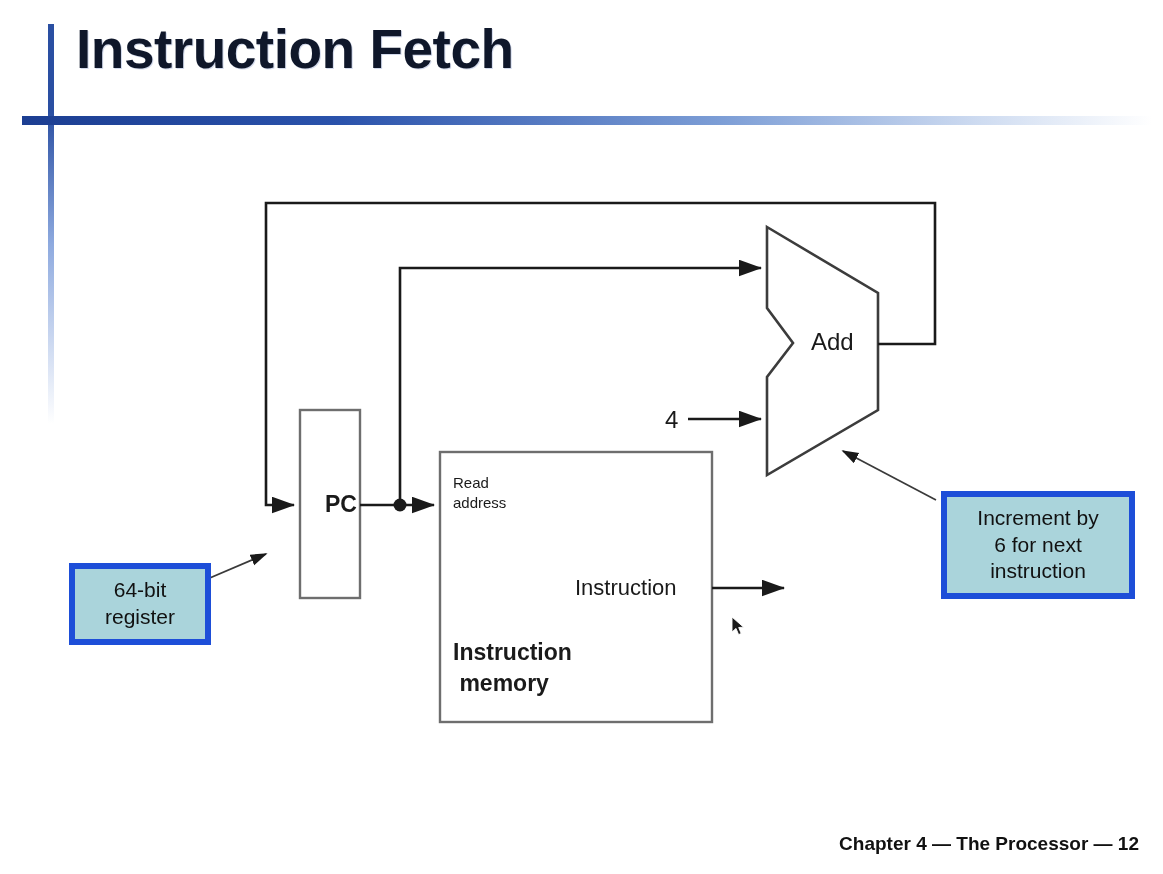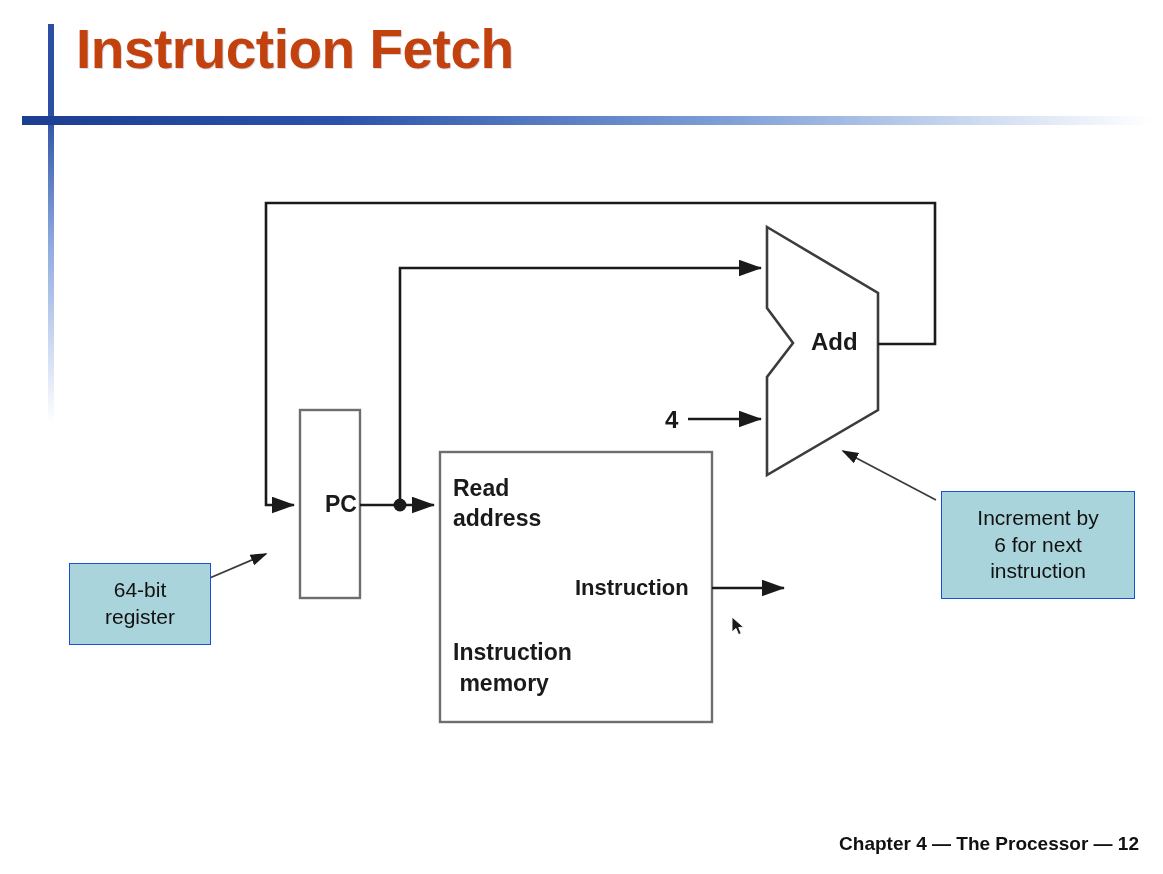--- a/index.html
+++ b/index.html
@@ -16,21 +16,21 @@
     background: #ffffff;
   }
 
   
   #slide-title {
     position: absolute;
     left: 76px;
     top: 17px;
     font-size: 55px;
     font-weight: bold;
-    color: #c2410c;
+    color: #0f172a;
     letter-spacing: -0.5px;
     white-space: nowrap;
     text-shadow: 1px 1px 0 rgba(130,150,200,0.35);
   }
   #title-vrule {
     position: absolute;
     left: 48px;
     top: 24px;
     width: 6px;
     height: 400px;
@@ -51,21 +51,21 @@
     left: 0;
     top: 0;
     width: 1163px;
     height: 874px;
   }
 
   
   .callout {
     position: absolute;
     background: #aad4db;
-    border: 1px solid #1d4ed8;
+    border: 6px solid #1d4ed8;
     box-sizing: border-box;
     display: flex;
     align-items: center;
     justify-content: center;
     text-align: center;
     color: #111111;
     font-size: 21px;
     line-height: 1.28;
     font-family: "Liberation Sans", sans-serif;
   }
@@ -81,32 +81,31 @@
     width: 194px;
     height: 108px;
   }
 
   
   .dlabel {
     position: absolute;
     color: #1a1a1a;
     font-family: "Liberation Sans", sans-serif;
     white-space: pre;
-    font-weight: bold;
   }
   #label-pc {
     left: 325px;
     top: 491px;
     font-size: 23px;
     font-weight: bold;
   }
   #label-read-address {
     left: 453px;
     top: 473px;
-    font-size: 23px;
+    font-size: 15px;
     line-height: 1.32;
   }
   #label-instruction-out {
     left: 575px;
     top: 575px;
     font-size: 22px;
   }
   #label-instruction-memory {
     left: 453px;
     top: 637px;

